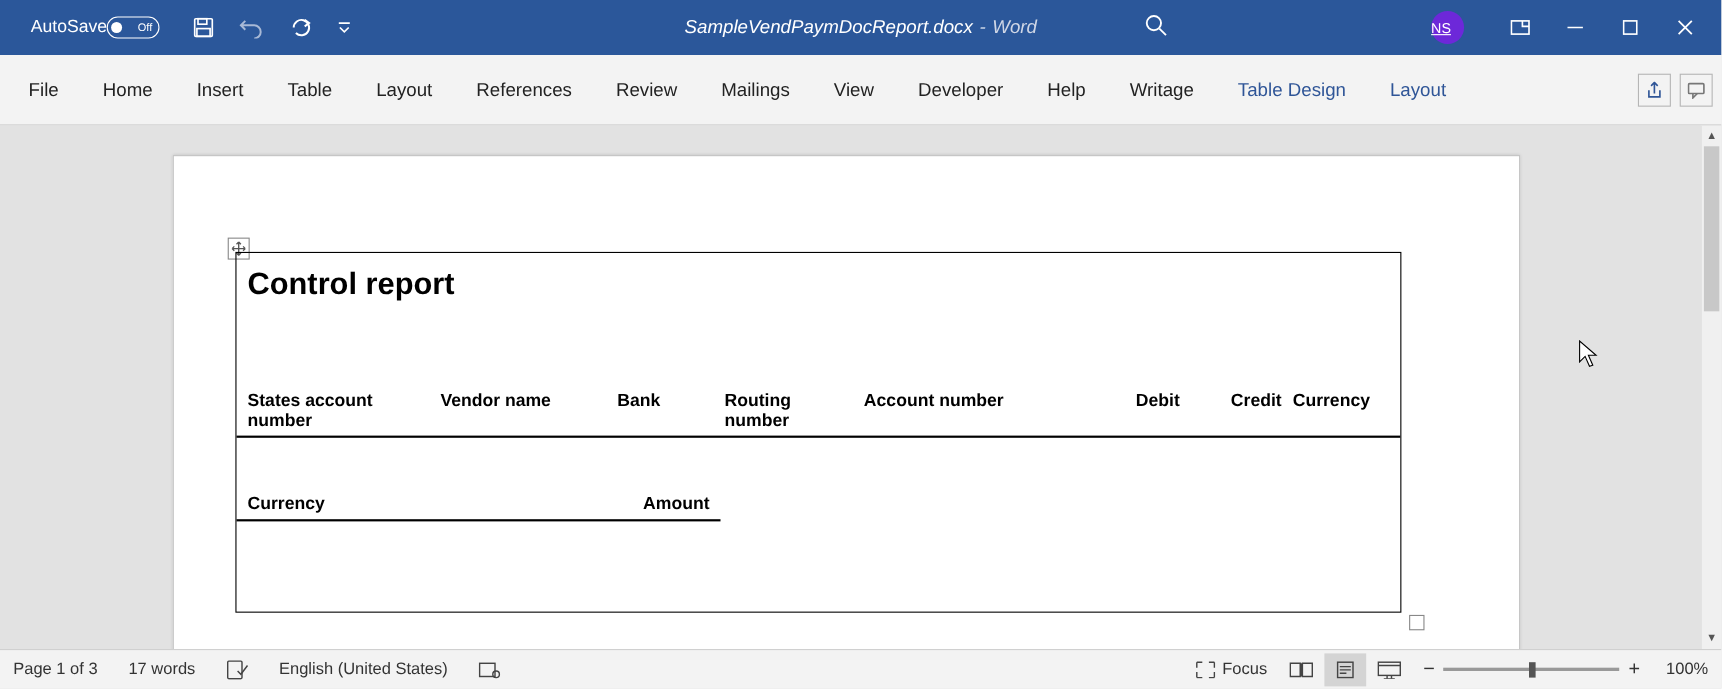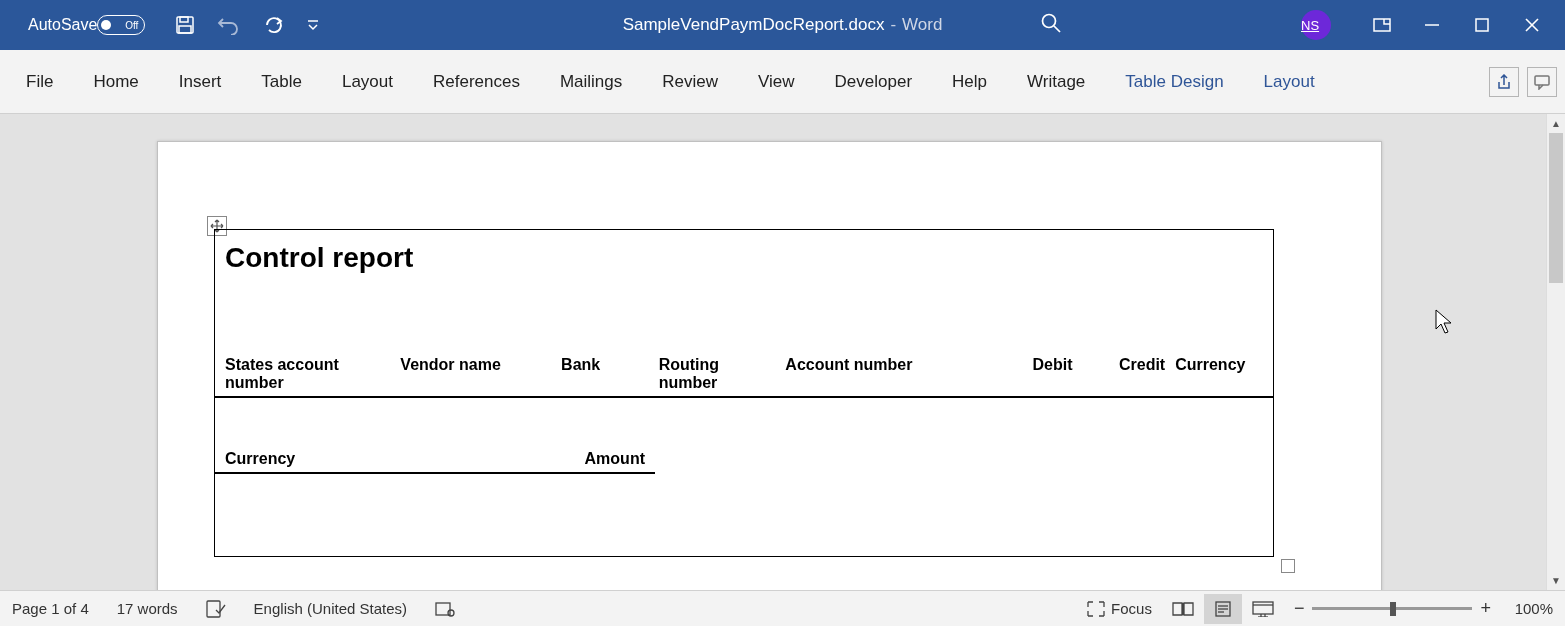--- a/index.html
+++ b/index.html
@@ -30,21 +30,21 @@
 }
 .autosave-toggle .dot { width: 10px; height: 10px; background: #fff; border-radius: 50%; }
 .autosave-toggle .state { position: absolute; right: 6px; font-size: 10px; }
 .qat { display: flex; align-items: center; gap: 22px; margin-left: 18px;}
 .qat-btn { color: #fff; cursor: pointer; display:flex; align-items:center;}
 .title-center {
   position: absolute;
   left: 50%;
   transform: translateX(-50%);
   font-size: 17px;
-  display:flex; gap:6px; align-items:flex-end;
+  display:flex; gap:6px; align-items:flex-end;font-style:italic;
 }
 .title-center .appname { color: #d0d7e6; }
 .search-area {
   position:absolute; left:1040px;
 }
 .right-controls {
   margin-left: auto; display:flex; align-items:center; gap:0;
 }
 .user-avatar {
   width: 30px; height: 30px; background: #6d28d9; border-radius:50%;
@@ -234,22 +234,22 @@
   </div>
 </div>
 
 <div class="ribbon">
   <div class="tab">File</div>
   <div class="tab">Home</div>
   <div class="tab">Insert</div>
   <div class="tab">Table</div>
   <div class="tab">Layout</div>
   <div class="tab">References</div>
+  <div class="tab">Review</div>
   <div class="tab">Mailings</div>
-  <div class="tab">Review</div>
   <div class="tab">View</div>
   <div class="tab">Developer</div>
   <div class="tab">Help</div>
   <div class="tab">Writage</div>
   <div class="tab ctx">Table Design</div>
   <div class="tab ctx">Layout</div>
   <div class="ribbon-right">
     <div class="ribbon-icon-box">
       <svg width="16" height="16" viewBox="0 0 16 16" fill="none" stroke="#2f5597" stroke-width="1.5">
           <path d="M3 8 v6 h10 v-6 M8 11 V1 M5 4 l3 -3 l3 3"></path>
@@ -297,21 +297,21 @@
       </svg>
   </div>
   <div class="vscroll">
     <div class="arrow">▲</div>
     <div class="thumb"></div>
     <div class="arrow bottom">▼</div>
   </div>
 </div>
 
 <div class="statusbar">
-  <div class="status-item">Page 1 of 4</div>
+  <div class="status-item">Page 1 of 3</div>
   <div class="status-item">17 words</div>
   <div class="status-item">
     <svg width="20" height="18" viewBox="0 0 20 18" fill="none" stroke="#444" stroke-width="1.3">
         <rect x="1" y="1" width="13" height="16" rx="1"></rect>
         <path d="M10 10 l3 3 l6 -8"></path>
       </svg>
   </div>
   <div class="status-item">English (United States)</div>
   <div class="status-item">
     <svg width="20" height="18" viewBox="0 0 20 18" fill="none" stroke="#444" stroke-width="1.3">

